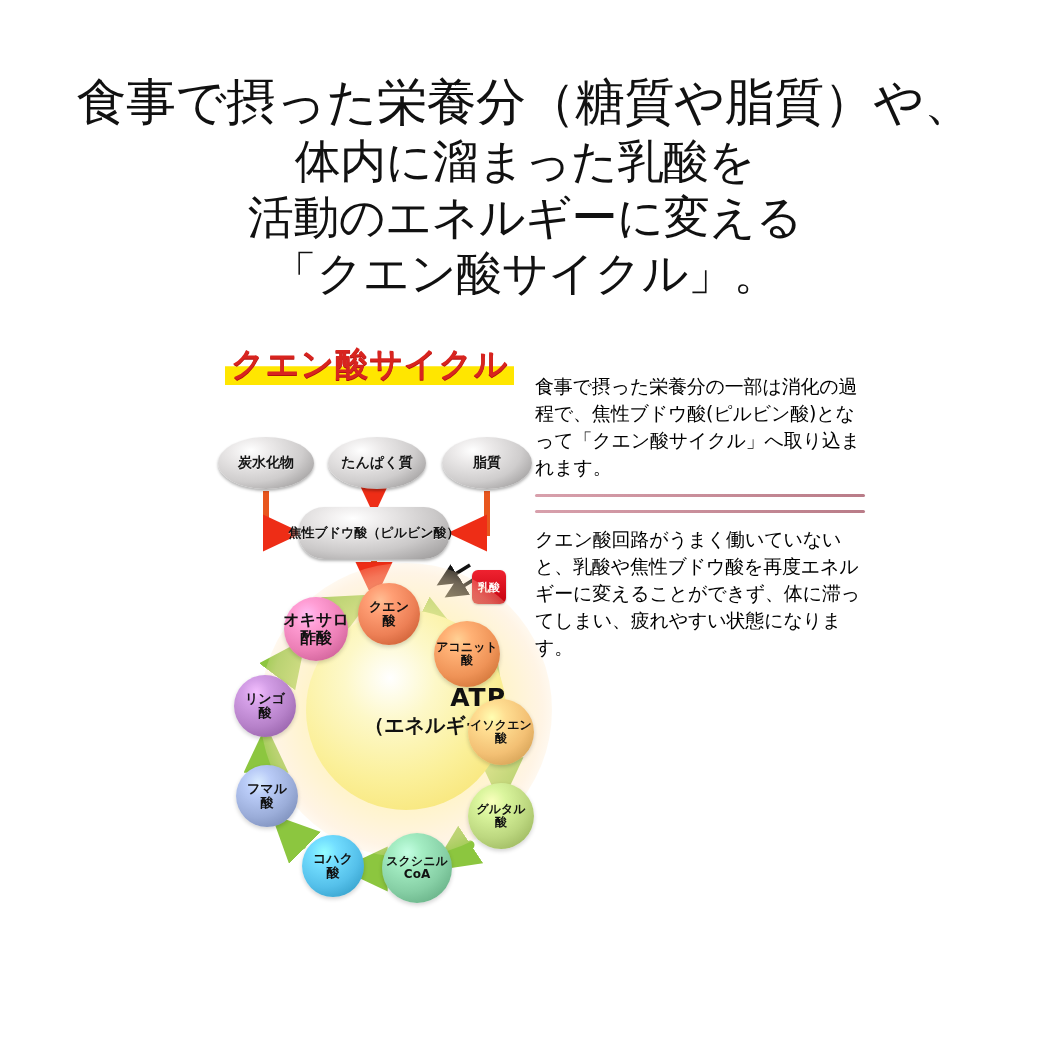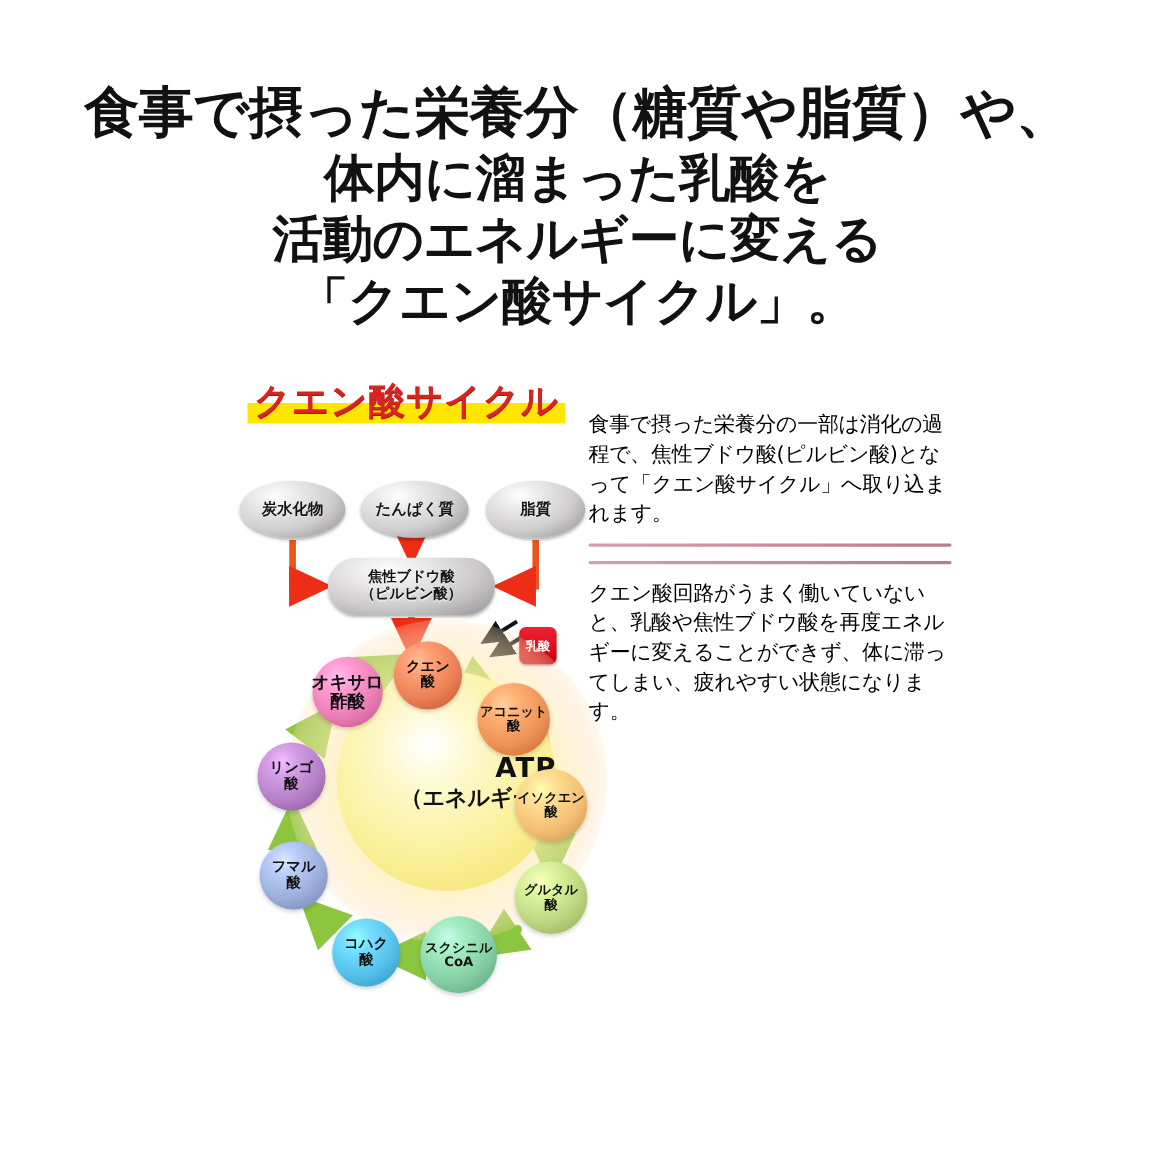--- a/index.html
+++ b/index.html
@@ -9,21 +9,21 @@
     background:#ffffff;
     font-family:"DejaVu Sans","Liberation Sans",sans-serif;
     overflow:hidden;position:relative;
   }
   #root{position:relative;width:1050px;height:1050px;}
 
   
   .headline{
     position:absolute;left:0;top:72px;width:1050px;
     text-align:center;
-    font-weight:bold;
+    font-weight:normal;
     color:#111111;
     line-height:1.22;
     letter-spacing:-0.5px;
   }
   .headline .ln{display:block;white-space:nowrap;}
   .headline .ln1{font-size:50px;}
   .headline .ln2{font-size:46px;}
   .headline .ln3{font-size:46px;}
   .headline .ln4{font-size:46px;}
 
@@ -60,21 +60,21 @@
   .src.s1{left:48px;top:112px;width:96px;height:52px;}
   .src.s2{left:158px;top:112px;width:98px;height:52px;}
   .src.s3{left:272px;top:112px;width:90px;height:52px;}
 
   
   .pyr{
     position:absolute;left:128px;top:182px;width:152px;height:52px;
     border-radius:26px;
     background:radial-gradient(ellipse at 36% 22%, #ffffff 0%, #efeded 20%, #cbc9c9 60%, #9f9d9d 92%, #8d8b8b 100%);
     box-shadow:0 2px 3px rgba(0,0,0,0.30);
-    display:flex;flex-direction:column;align-items:center;justify-content:center;
+    display:flex;flex-direction:row;align-items:center;justify-content:center;
     font-size:13px;font-weight:bold;color:#131313;line-height:1.22;
     white-space:nowrap;
     text-shadow:0 1px 0 rgba(255,255,255,0.5);
   }
 
   
   .lactate{
     position:absolute;left:302px;top:245px;width:34px;height:34px;
     border-radius:6px;
     background:linear-gradient(to bottom,#ef2230,#c5000d);

